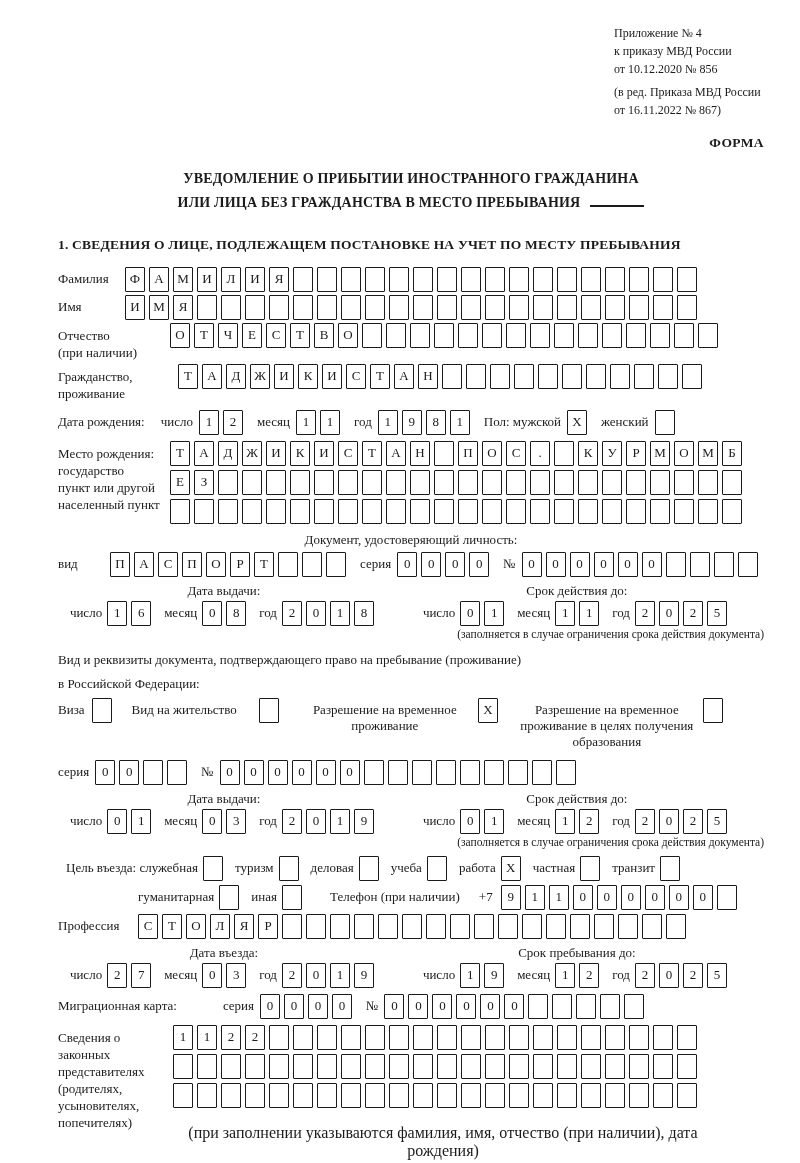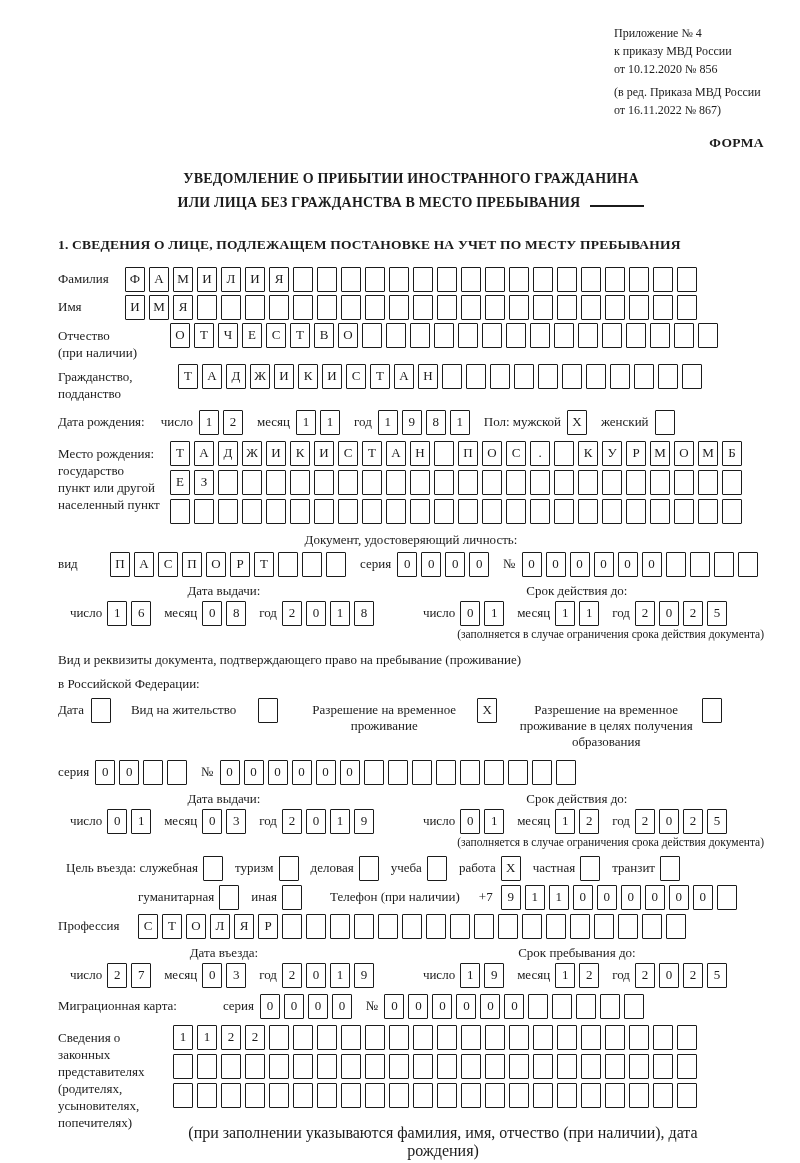--- a/index.html
+++ b/index.html
@@ -179,21 +179,21 @@
         <span class="cell"></span>
         <span class="cell"></span>
         <span class="cell"></span>
         <span class="cell"></span>
       </span>
   </div>
 
   <div class="row mt3">
     <div class="lbl w120 stack">
       <div>Гражданство,</div>
-      <div>подданство</div>
+      <div>проживание</div>
     </div>
     <span class="cells">
         <span class="cell">Т</span>
         <span class="cell">А</span>
         <span class="cell">Д</span>
         <span class="cell">Ж</span>
         <span class="cell">И</span>
         <span class="cell">К</span>
         <span class="cell">И</span>
         <span class="cell">С</span>
@@ -418,21 +418,21 @@
   </div>
   <div class="vnote">(заполняется в случае ограничения срока действия документа)</div>
 
   <div class="para">
     <div>Вид и реквизиты документа, подтверждающего право на пребывание (проживание)</div>
     <div>в Российской Федерации:</div>
   </div>
 
   <div class="row opts">
     <div class="opt">
-      <span class="olbl">Дата</span>
+      <span class="olbl">Виза</span>
       <span class="cells">
           <span class="cell"></span>
         </span>
     </div>
     <div class="opt">
       <span class="olbl" style="margin-right:22px">Вид на жительство</span>
       <span class="cells">
           <span class="cell"></span>
         </span>
     </div>

